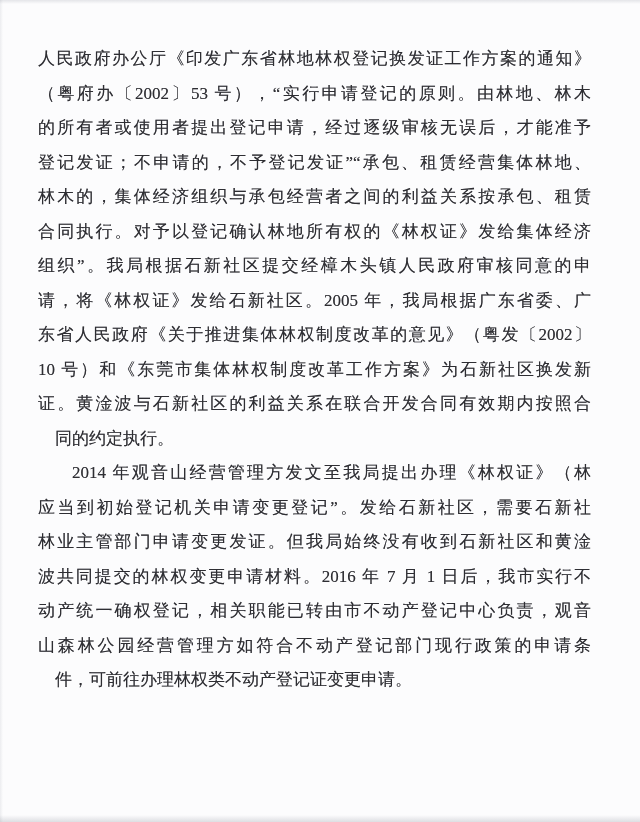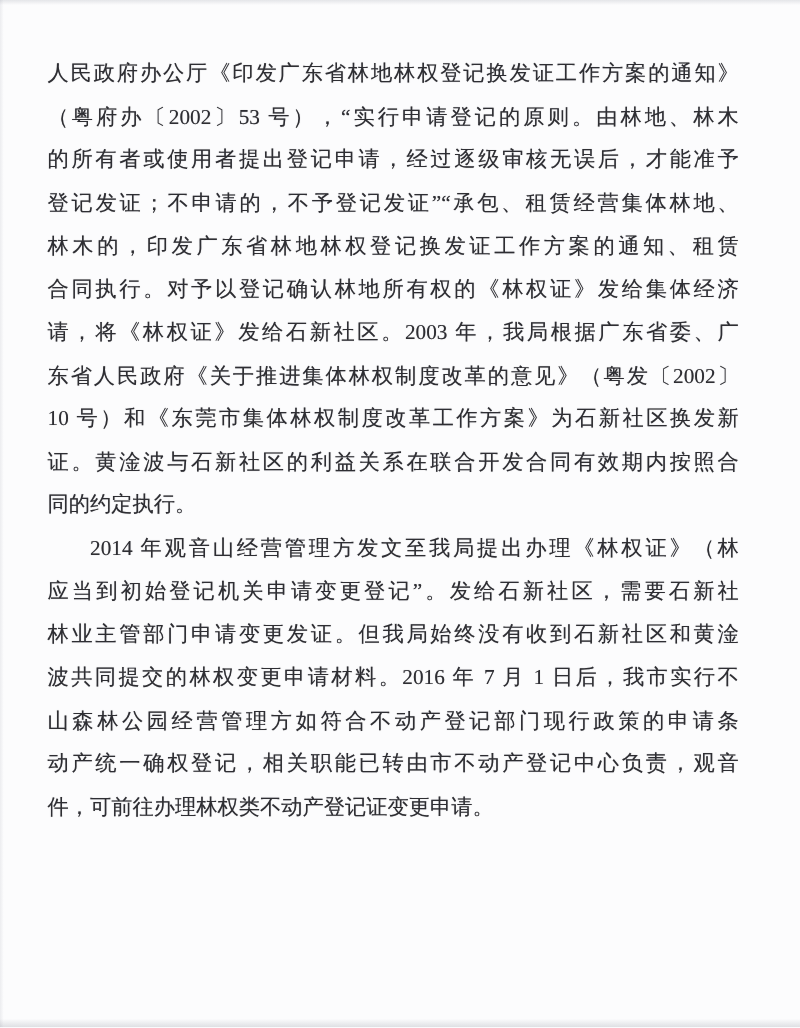--- a/index.html
+++ b/index.html
@@ -33,43 +33,45 @@
     text-shadow:0 0 0.6px rgba(60,60,65,0.55);
   }
   .line{
     white-space:nowrap;
     text-align:justify;
     text-align-last:justify;
     height:34.5px;
   }
   .line.para-end{
     text-align-last:left;
+    margin-left:17px;
   }
   .line.indent{
     text-indent:2em;
   }
 </style>
 </head>
 <body>
 
 <div class="page">
   <div class="edge-left"></div>
   <div class="doc-text">
     <div class="line">人民政府办公厅《印发广东省林地林权登记换发证工作方案的通知》</div>
     <div class="line">（粤府办〔2002〕53 号），“实行申请登记的原则。由林地、林木</div>
     <div class="line">的所有者或使用者提出登记申请，经过逐级审核无误后，才能准予</div>
     <div class="line">登记发证；不申请的，不予登记发证”“承包、租赁经营集体林地、</div>
-    <div class="line">林木的，印发广东省林地林权登记换发证工作方案的通知、租赁</div>
+    <div class="line">林木的，集体经济组织与承包经营者之间的利益关系按承包、租赁</div>
     <div class="line">合同执行。对予以登记确认林地所有权的《林权证》发给集体经济</div>
-    <div class="line">请，将《林权证》发给石新社区。2003 年，我局根据广东省委、广</div>
+    <div class="line">组织”。我局根据石新社区提交经樟木头镇人民政府审核同意的申</div>
+    <div class="line">请，将《林权证》发给石新社区。2005 年，我局根据广东省委、广</div>
     <div class="line">东省人民政府《关于推进集体林权制度改革的意见》（粤发〔2002〕</div>
     <div class="line">10 号）和《东莞市集体林权制度改革工作方案》为石新社区换发新</div>
     <div class="line">证。黄淦波与石新社区的利益关系在联合开发合同有效期内按照合</div>
     <div class="line para-end">同的约定执行。</div>
     <div class="line indent">2014 年观音山经营管理方发文至我局提出办理《林权证》（林</div>
     <div class="line">应当到初始登记机关申请变更登记”。发给石新社区，需要石新社</div>
     <div class="line">林业主管部门申请变更发证。但我局始终没有收到石新社区和黄淦</div>
     <div class="line">波共同提交的林权变更申请材料。2016 年 7 月 1 日后，我市实行不</div>
+    <div class="line">动产统一确权登记，相关职能已转由市不动产登记中心负责，观音</div>
     <div class="line">山森林公园经营管理方如符合不动产登记部门现行政策的申请条</div>
-    <div class="line">动产统一确权登记，相关职能已转由市不动产登记中心负责，观音</div>
     <div class="line para-end">件，可前往办理林权类不动产登记证变更申请。</div>
   </div>
 </div>
 
 </body></html>

